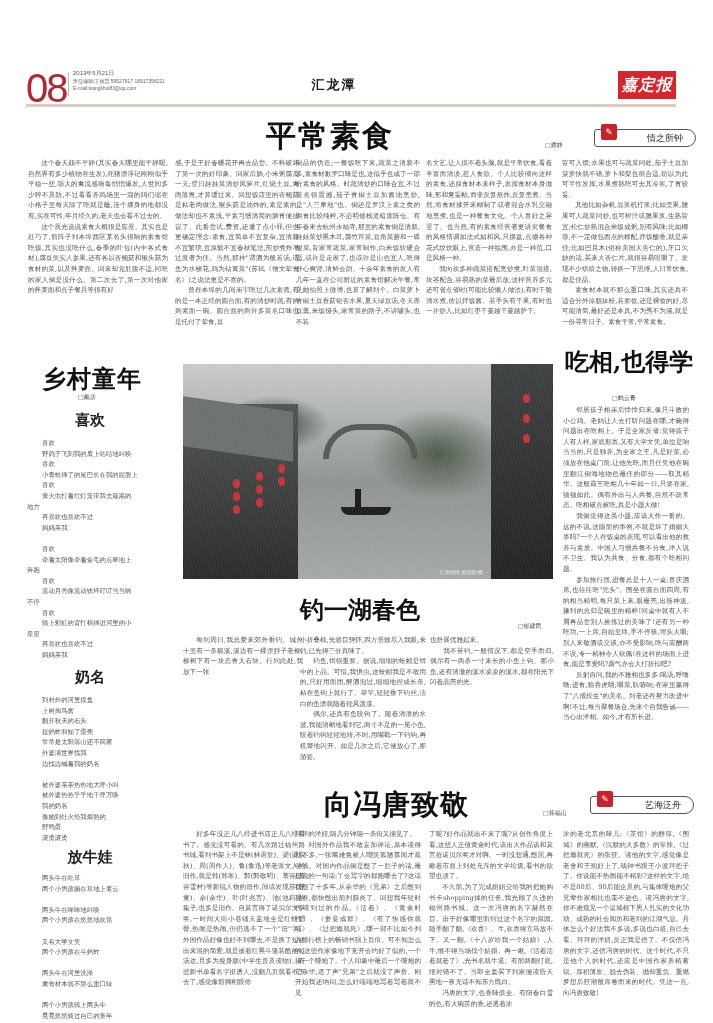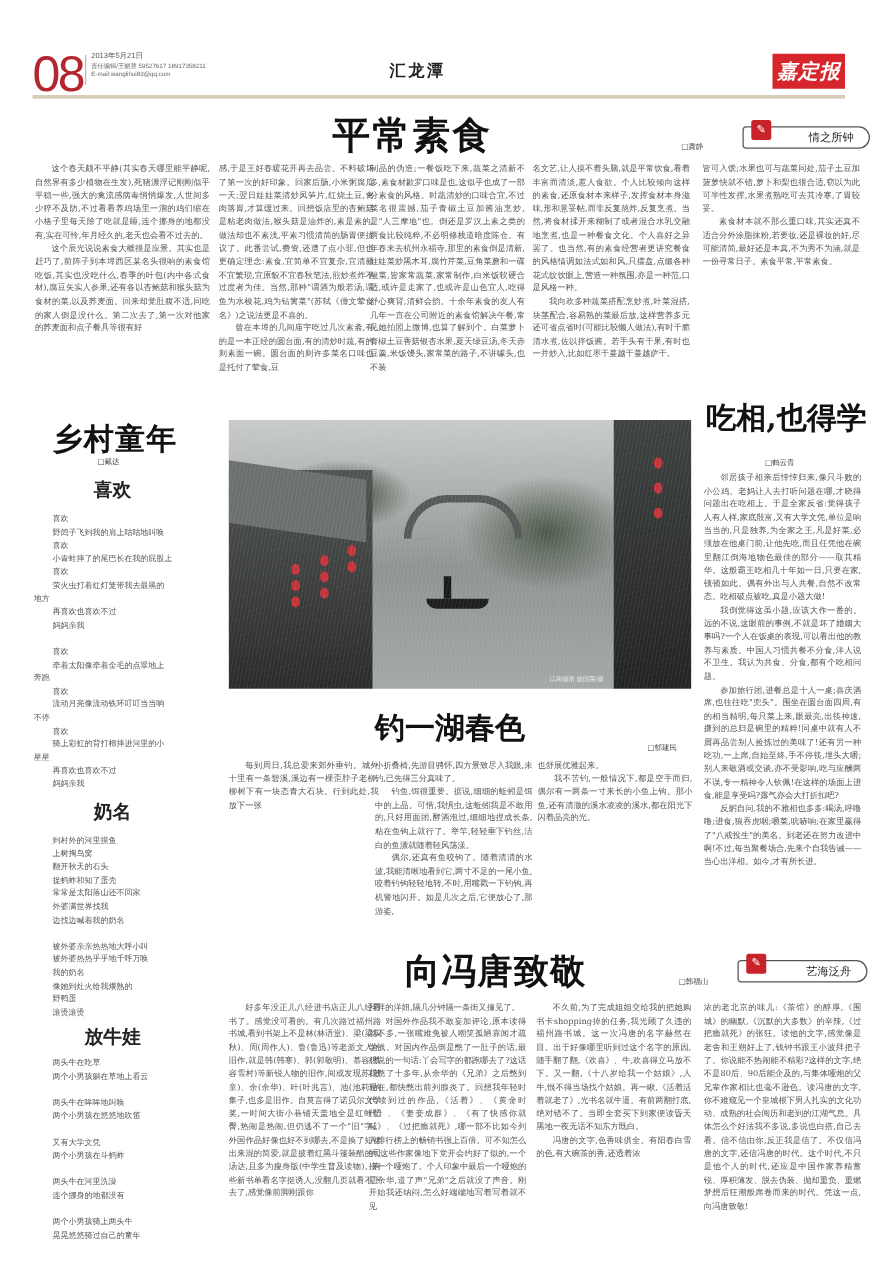--- a/index.html
+++ b/index.html
@@ -1,18 +1,18 @@
 <!DOCTYPE html>
 <html><head>
   <meta charset="utf-8">
   <style>
     * { margin: 0; padding: 0; box-sizing: border-box; }
     html, body { width: 713px; height: 1023px; background: #fff; overflow: hidden; }
     body { position: relative; font-family: "DejaVu Serif", "Liberation Serif", serif; color: #333; }
-    .abs { position: absolute; }
+    .abs { position: absolute; margin-top: 28px; }
 
     
     .page-num { left: 26px; top: 40px; font-family: "Liberation Sans", sans-serif; font-size: 40px; color: #b3262d; letter-spacing: -2px; line-height: 1; }
     .mast-divider { left: 68px; top: 44px; width: 1px; height: 24px; background: #bbb; }
     .mast-info { left: 73px; top: 42px; font-family: "Liberation Sans", sans-serif; font-size: 5px; line-height: 7.5px; color: #666; white-space: nowrap; }
     .mast-info .date { font-size: 6px; color: #555; }
     .section-name { left: 0; width: 668px; top: 48px; text-align: center; font-family: "DejaVu Sans", sans-serif; font-size: 13px; font-weight: bold; color: #222; letter-spacing: 2px; }
     .brand-logo { left: 618px; top: 43px; width: 58px; height: 28px; background: #d6252b; color: #fff; font-family: "DejaVu Serif", serif; font-weight: bold; font-size: 16px; line-height: 28px; text-align: center; letter-spacing: 1px; font-style: italic; }
     .mast-rule { left: 26px; top: 76px; width: 650px; height: 3px; background: #d9ccba; }
 
@@ -83,20 +83,21 @@
 </div>
 <div class="abs col" style="left:296px; top:130px; width:124px; height:200px;">
   <p style="text-indent:0">制品的伪造;一餐饭吃下来,蔬菜之清新不多,素食材歉罗口味是也,这似乎也成了一部分素食的风格。时蔬清炒的口味合宜,不过菜名很震撼,茄子青椒土豆加酱油烹炒,是"人三摩地"也。倒还是罗汉上素之类的两食比较纯粹,不必明修栈道暗度陈仓。有年春末去杭州永福寺,那里的素食倒是清新,娃娃菜炒黑木耳,腐竹芹菜,豆角菜蘑和一碟酸菜,皆家常蔬菜,家常制作,白米饭软硬合适,或许是走家了,也或许是山色宜人,吃得舒心爽肾,清鲜会韵。十余年素食的友人有几年一直在公司附近的素食馆解决午餐,常见她拍照上微博,也算了解到个。白菜萝卜青椒土豆香菇银杏水果,夏天绿豆汤,冬天赤豆羹,米饭馒头,家常菜的路子,不讲噱头,也不装</p>
 </div>
 <div class="abs col" style="left:426px; top:130px; width:126px; height:200px;">
   <p style="text-indent:0">名文艺,让人摸不着头脑,就是平常饮食,看着丰富而清淡,惹人食欲。个人比较倾向这样的素食,还原食材本来样子,发挥食材本身滋味,形和意妥帖,而非反复熬炸,反复烹煮。当然,将食材揉开来糊制了或者混合水乳交融地烹煮,也是一种餐食文化。个人喜好之异罢了。也当然,有的素食经营者更讲究餐食的风格情调如法式如和风,只摆盘,点缀各种花式纹饮眼上,营造一种氛围,亦是一种范,口是风格一种。</p>
   <p>我向欢多种蔬菜搭配烹炒煮,叶菜混搭,块茎配合,容易熟的菜最后放,这样营养多元还可省点省时(可能比较懒人做法),有时干脆清水煮,佐以拌饭酱。若手头有干果,有时也一并炒入,比如红枣干蔓越干蔓越萨干,</p>
 </div>
 <div class="abs col" style="left:562px; top:130px; width:126px; height:200px;">
   <p style="text-indent:0">皆可入馔;水果也可与蔬菜同处,茄子土豆加菠萝快就不错,萝卜和梨也很合适,窃以为此可半性发挥,水果煮熟吃可去其冷寒,了胃较妥。</p>
+  <p>其他比如杂粮,豆浆机打浆;比如坚果,腰果可人蔬菜同炒,也可榨汁或腰果浆,生熟皆宜;松仁炒熟混合米饭成粥,别有风味;比如椰蓉,不一定做包西点的标配,拌饭酸香,就是亲佳;比如巴旦木(俗称美国大杏仁的),牙口欠缺的话,买来大杏仁片,就很容易咀嚼了。发现不少烘焙之物,转换一下思维,人日常饮食,都是佳品。</p>
   <p>素食材本就不那么重口味,其实还真不适合分外涂脂抹粉,若要妆,还是裸妆的好,尽可能清简,最好还是本真,不为秀不为涵,就是一份寻常日子。素食平常,平常素食。</p>
 </div>
 
 <div class="abs hl-serif" style="left:42px; top:335px; font-size:24px; letter-spacing:1px;">乡村童年</div>
 <div class="abs byline" style="left:78px; top:365px;">□戴达</div>
 
 <div class="abs" style="left:0; top:383px; width:180px;">
   <div class="poem-title">喜欢</div>
   <div class="poem" id="poem0" style="margin-top:8px;">
       <div>喜欢</div>
@@ -147,21 +148,21 @@
       <div>两头牛在吃草</div>
       <div>两个小男孩躺在草地上看云</div>
       <div class="gap"></div>
       <div>两头牛在哞哞地叫唤</div>
       <div>两个小男孩在悠悠地吹笛</div>
       <div class="gap"></div>
       <div>又有大学文凭</div>
       <div>两个小男孩在斗蚂蚱</div>
       <div class="gap"></div>
       <div>两头牛在河里洗澡</div>
-      <div>连个挪身的地都没有</div>
+      <div>素食材本就不那么重口味</div>
       <div class="gap"></div>
       <div>两个小男孩骑上两头牛</div>
       <div>晃晃悠悠骑过自己的童年</div>
     </div>
 </div>
 
 <div class="abs photo">
   <div class="left-bldg"></div>
   <div class="roof"></div>
   <div class="right-bldg"></div>
@@ -214,18 +215,19 @@
   <span class="tag-label">艺海泛舟</span>
 </div>
 <div class="abs col" style="left:183px; top:801px; width:122px; height:190px;">
   <p>好多年没正儿八经进书店正儿八经看书了。感觉没可看的。有几次路过福州路书城,看到书架上不是林(林语堂)、梁(梁实秋)、周(周作人)、鲁(鲁迅)等老派文人的旧作,就是韩(韩寒)、郭(郭敬明)、慕容(慕容雪村)等新锐人物的旧作,间或发现苏(苏童)、余(余华)、叶(叶兆言)、池(池莉)的集子,也多是旧作。自莫言得了诺贝尔文学奖,一时间大街小巷铺天盖地全是红蛙肥臀,热闹是热闹,但仍逃不了一个"旧"字。外国作品好像也好不到哪去,不是换了短裙出来混的简爱,就是披着红黑斗篷装酷的司汤达,且多为瘦身版(中学生普及读物)。有些新书单看名字挺诱人,没翻几页就看不下去了,感觉像前脚刚跟你</p>
 </div>
 <div class="abs col" style="left:295px; top:801px; width:126px; height:190px;">
   <p style="text-indent:0">拜拜的洋妞,隔几分钟隔一条街又撞见了。</p>
   <p>对国外作品我不敢妄加评论,原本读得就不多,一张嘴难免被人嘲笑孤陋寡闻才疏学浅。对国内作品倒是憋了一肚子的话,最想说的一句话:丫会写字的都跑哪去了?这话我憋了十多年,从余华的《兄弟》之后憋到现在,都快憋出前列腺炎了。回想我年轻时代读到过的作品,《活着》、《黄金时代》、《妻妾成群》、《有了快感你就喊》、《过把瘾就死》,哪一部不比如今列入排行榜上的畅销书强上百倍。可不知怎么的,这些作家像地下党开会约好了似的,一个接一个哑炮了。个人印象中最后一个哑炮的是余华,道了声"兄弟"之后就没了声音。刚开始我还纳闷,怎么好端端地写着写着就不见</p>
 </div>
 <div class="abs col" style="left:429px; top:801px; width:124px; height:190px;">
+  <p style="text-indent:0">了呢?好作品就出不来了呢?从创作角度上看,这些人正值黄金时代,该出大作品该和莫言抢诺贝尔奖才对啊。一时没想通,憋屈,再瞅着市面上到处充斥的文学垃圾,看书的欲望也淡了。</p>
   <p>不久前,为了完成姐姐交给我的把她购书卡shopping掉的任务,我光顾了久违的福州路书城。这一次冯唐的名字赫然在目。出于好像哪里听到过这个名字的原因,随手翻了翻,《欢喜》、牛,欢喜得立马放不下。又一翻,《十八岁给我一个姑娘》,人牛,恨不得当场找个姑娘。再一瞅,《活着活着就老了》,光书名就牛逼。有前两翻打底,绝对错不了。当即全套买下到家便读昏天黑地一夜无话不知东方既白。</p>
   <p>冯唐的文字,色香味俱全。有阳春白雪的色,有大碗茶的香,还透着浓</p>
 </div>
 <div class="abs col" style="left:563px; top:801px; width:126px; height:190px;">
-  <p style="text-indent:0">浓的老北京的味儿:《茶馆》的醇厚,《围城》的幽默,《沉默的大多数》的辛辣,《过把瘾就死》的张狂。读他的文字,感觉像是老舍和王朔好上了,钱钟书跟王小波拜把子了。你说能不热闹能不精彩?这样的文字,绝不是80后、90后能企及的,与集体哑炮的父兄辈作家相比也毫不逊色。读冯唐的文字,你不难窥见一个皇城根下男人扎实的文化功动、成熟的社会阅历和老到的江湖气息。具体怎么个好法我不多说,多说也白搭,自己去看。信不信由你,反正我是信了。不仅信冯唐的文字,还信冯唐的时代。这个时代,不只是他个人的时代,还应是中国作家养精蓄锐、厚积薄发、脱去伪装、抛却重负、重燃梦想后狂潮般席卷而来的时代。凭这一点,向冯唐致敬!</p>
+  <p style="text-indent:0">浓的老北京的味儿:《茶馆》的醇厚,《围城》的幽默,《沉默的大多数》的辛辣,《过把瘾就死》的张狂。读他的文字,感觉像是老舍和王朔好上了,钱钟书跟王小波拜把子了。你说能不热闹能不精彩?这样的文字,绝不是80后、90后能企及的,与集体哑炮的父兄辈作家相比也毫不逊色。读冯唐的文字,你不难窥见一个皇城根下男人扎实的文化功动、成熟的社会阅历和老到的江湖气息。具体怎么个好法我不多说,多说也白搭,自己去看。拜拜的洋妞,反正我是信了。不仅信冯唐的文字,还信冯唐的时代。这个时代,不只是他个人的时代,还应是中国作家养精蓄锐、厚积薄发、脱去伪装、抛却重负、重燃梦想后狂潮般席卷而来的时代。凭这一点,向冯唐致敬!</p>
 </div>
 
 </body></html>

